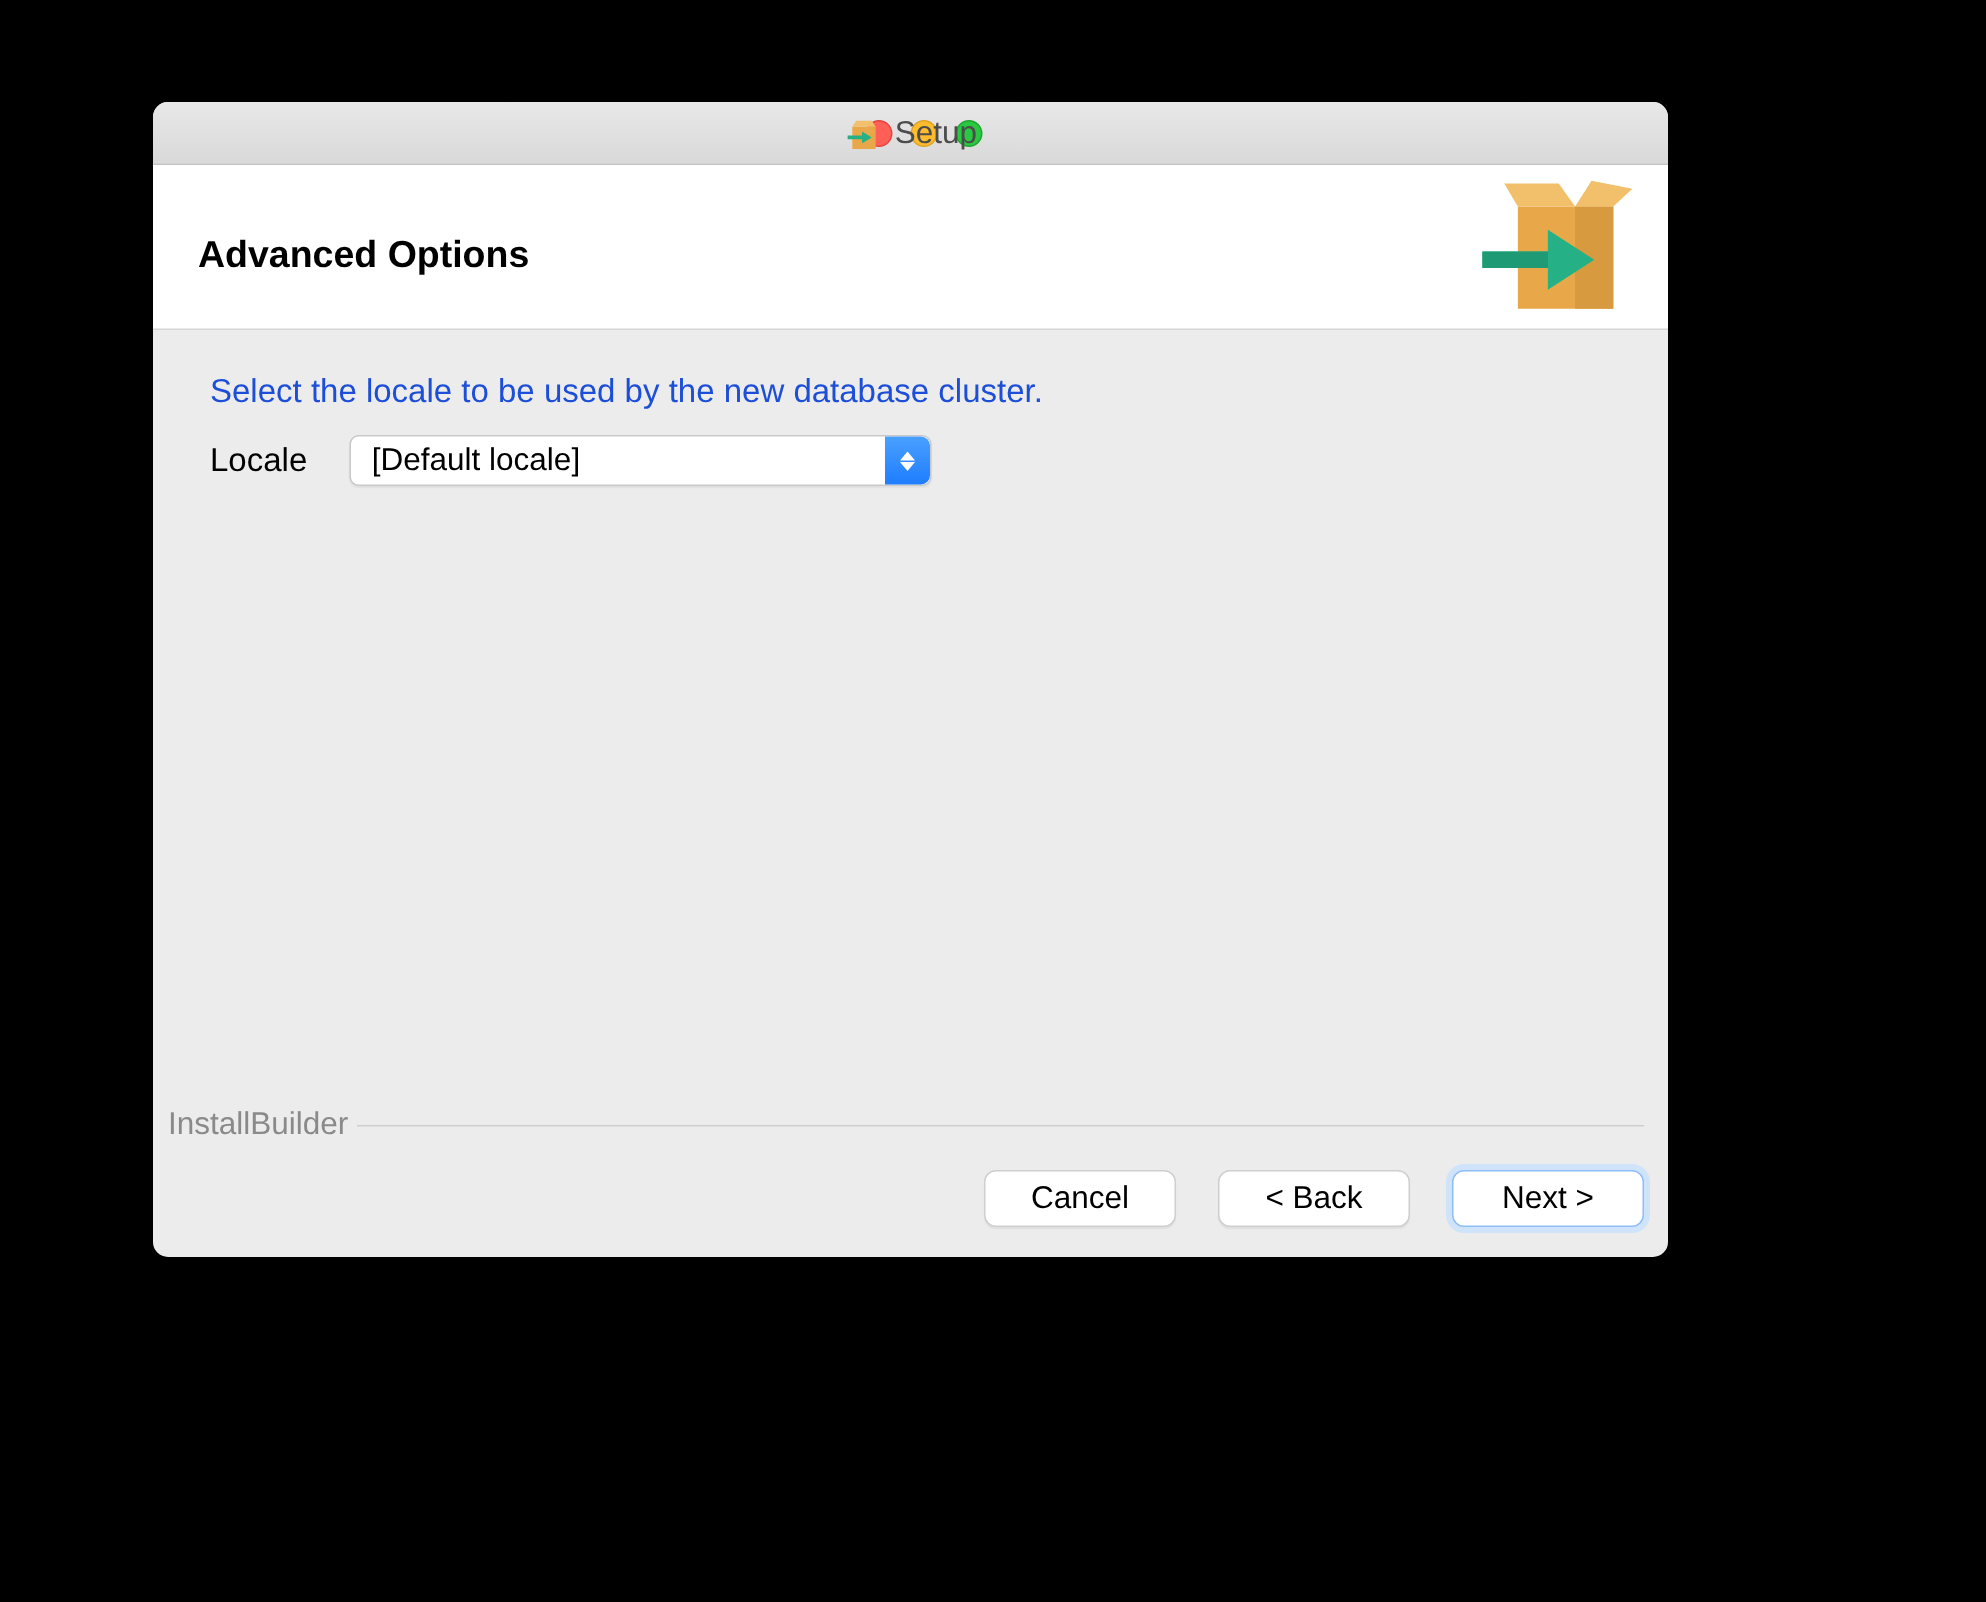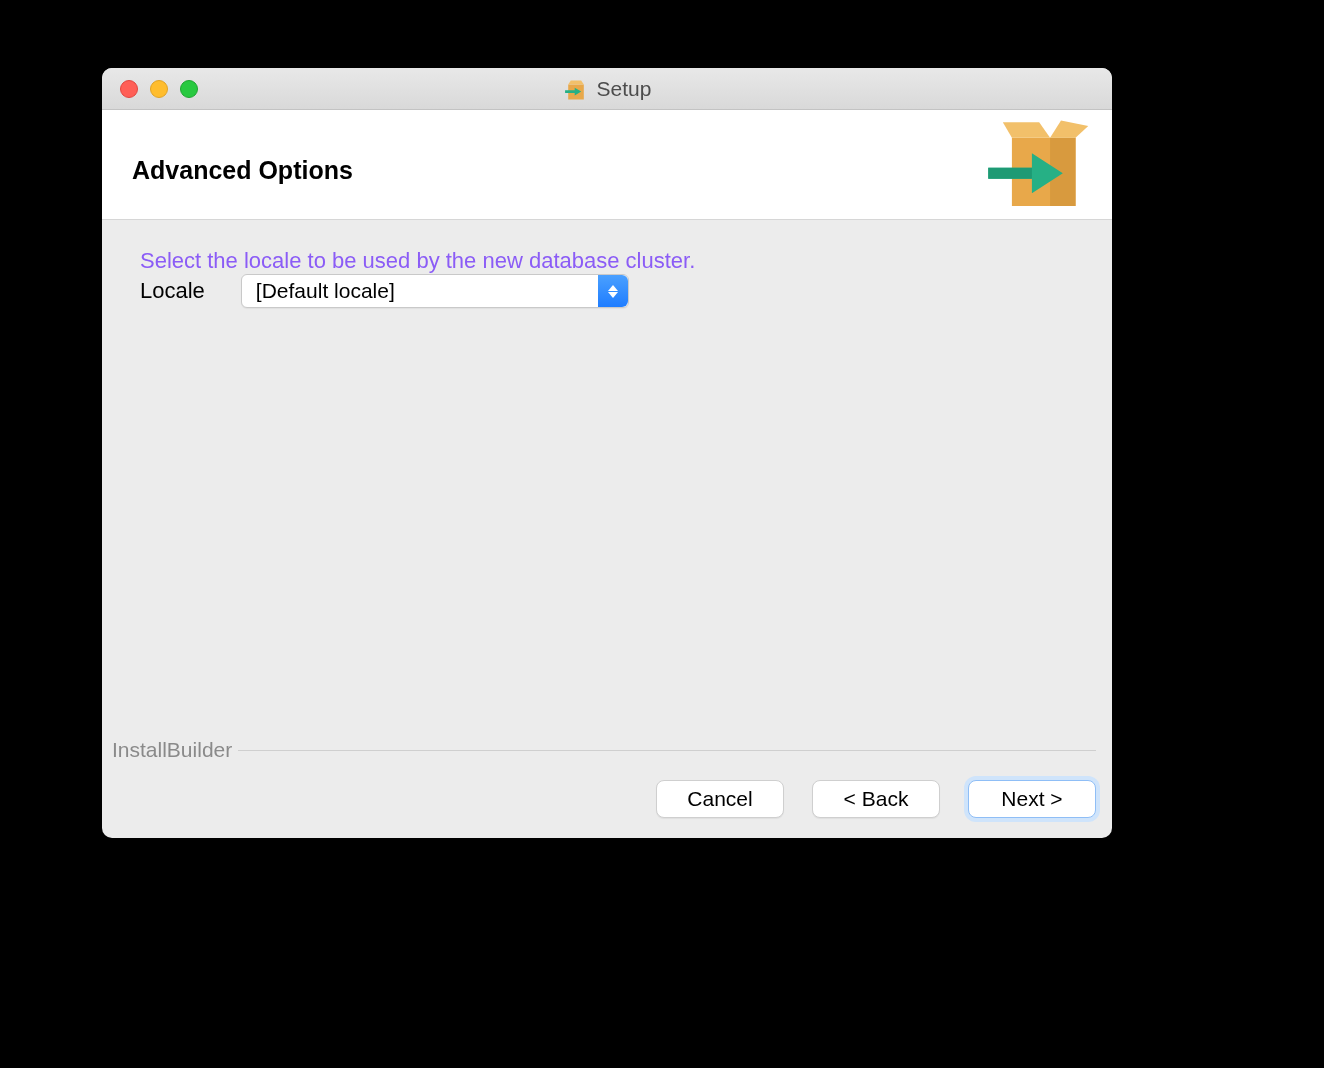--- a/index.html
+++ b/index.html
@@ -23,20 +23,21 @@
   }
 
   
   .titlebar {
     height: 42px;
     background: linear-gradient(#e8e8e8, #d9d9d9);
     border-bottom: 1px solid #c3c3c3;
     display: flex;
     align-items: center;
     position: relative;
+    justify-content: center;
   }
   .traffic-lights {
     display: flex;
     gap: 12px;
     margin-left: 18px;
   }
   .tl { width: 18px; height: 18px; border-radius: 50%; }
   .tl.red    { background: #ff5f57; border: 1px solid #e24640; }
   .tl.yellow { background: #ffbd2e; border: 1px solid #e1a326; }
   .tl.green  { background: #28c940; border: 1px solid #1fa531; }
@@ -74,26 +75,27 @@
   }
   .header-icon svg { display: block; }
 
   
   .body-area {
     padding: 28px 38px 0 38px;
     height: 530px;
   }
   .instruction {
     font-size: 22px;
-    color: #8b5cf6;
+    color: #1d4ed8;
+    margin-bottom: 16px;
   }
   .field-row {
     display: flex;
     align-items: center;
-    gap: 12px;
+    gap: 28px;
   }
   .field-label {
     font-size: 22px;
     color: #000;
   }
 
   
   .mac-select {
     position: relative;
     width: 388px;
@@ -101,21 +103,20 @@
     background: #fff;
     border: 1px solid #c9c9c9;
     border-radius: 6px;
     display: flex;
     align-items: center;
     font-size: 21px;
     color: #000;
     padding-left: 14px;
     box-shadow: 0 1px 1px rgba(0,0,0,0.05);
     user-select: none;
-    margin-left: 24px;
   }
   .mac-select .stepper {
     position: absolute;
     right: 0; top: 0; bottom: 0;
     width: 30px;
     background: linear-gradient(#4aa0ff, #1f7dff);
     border-radius: 0 6px 6px 0;
     display: flex;
     flex-direction: column;
     align-items: center;

